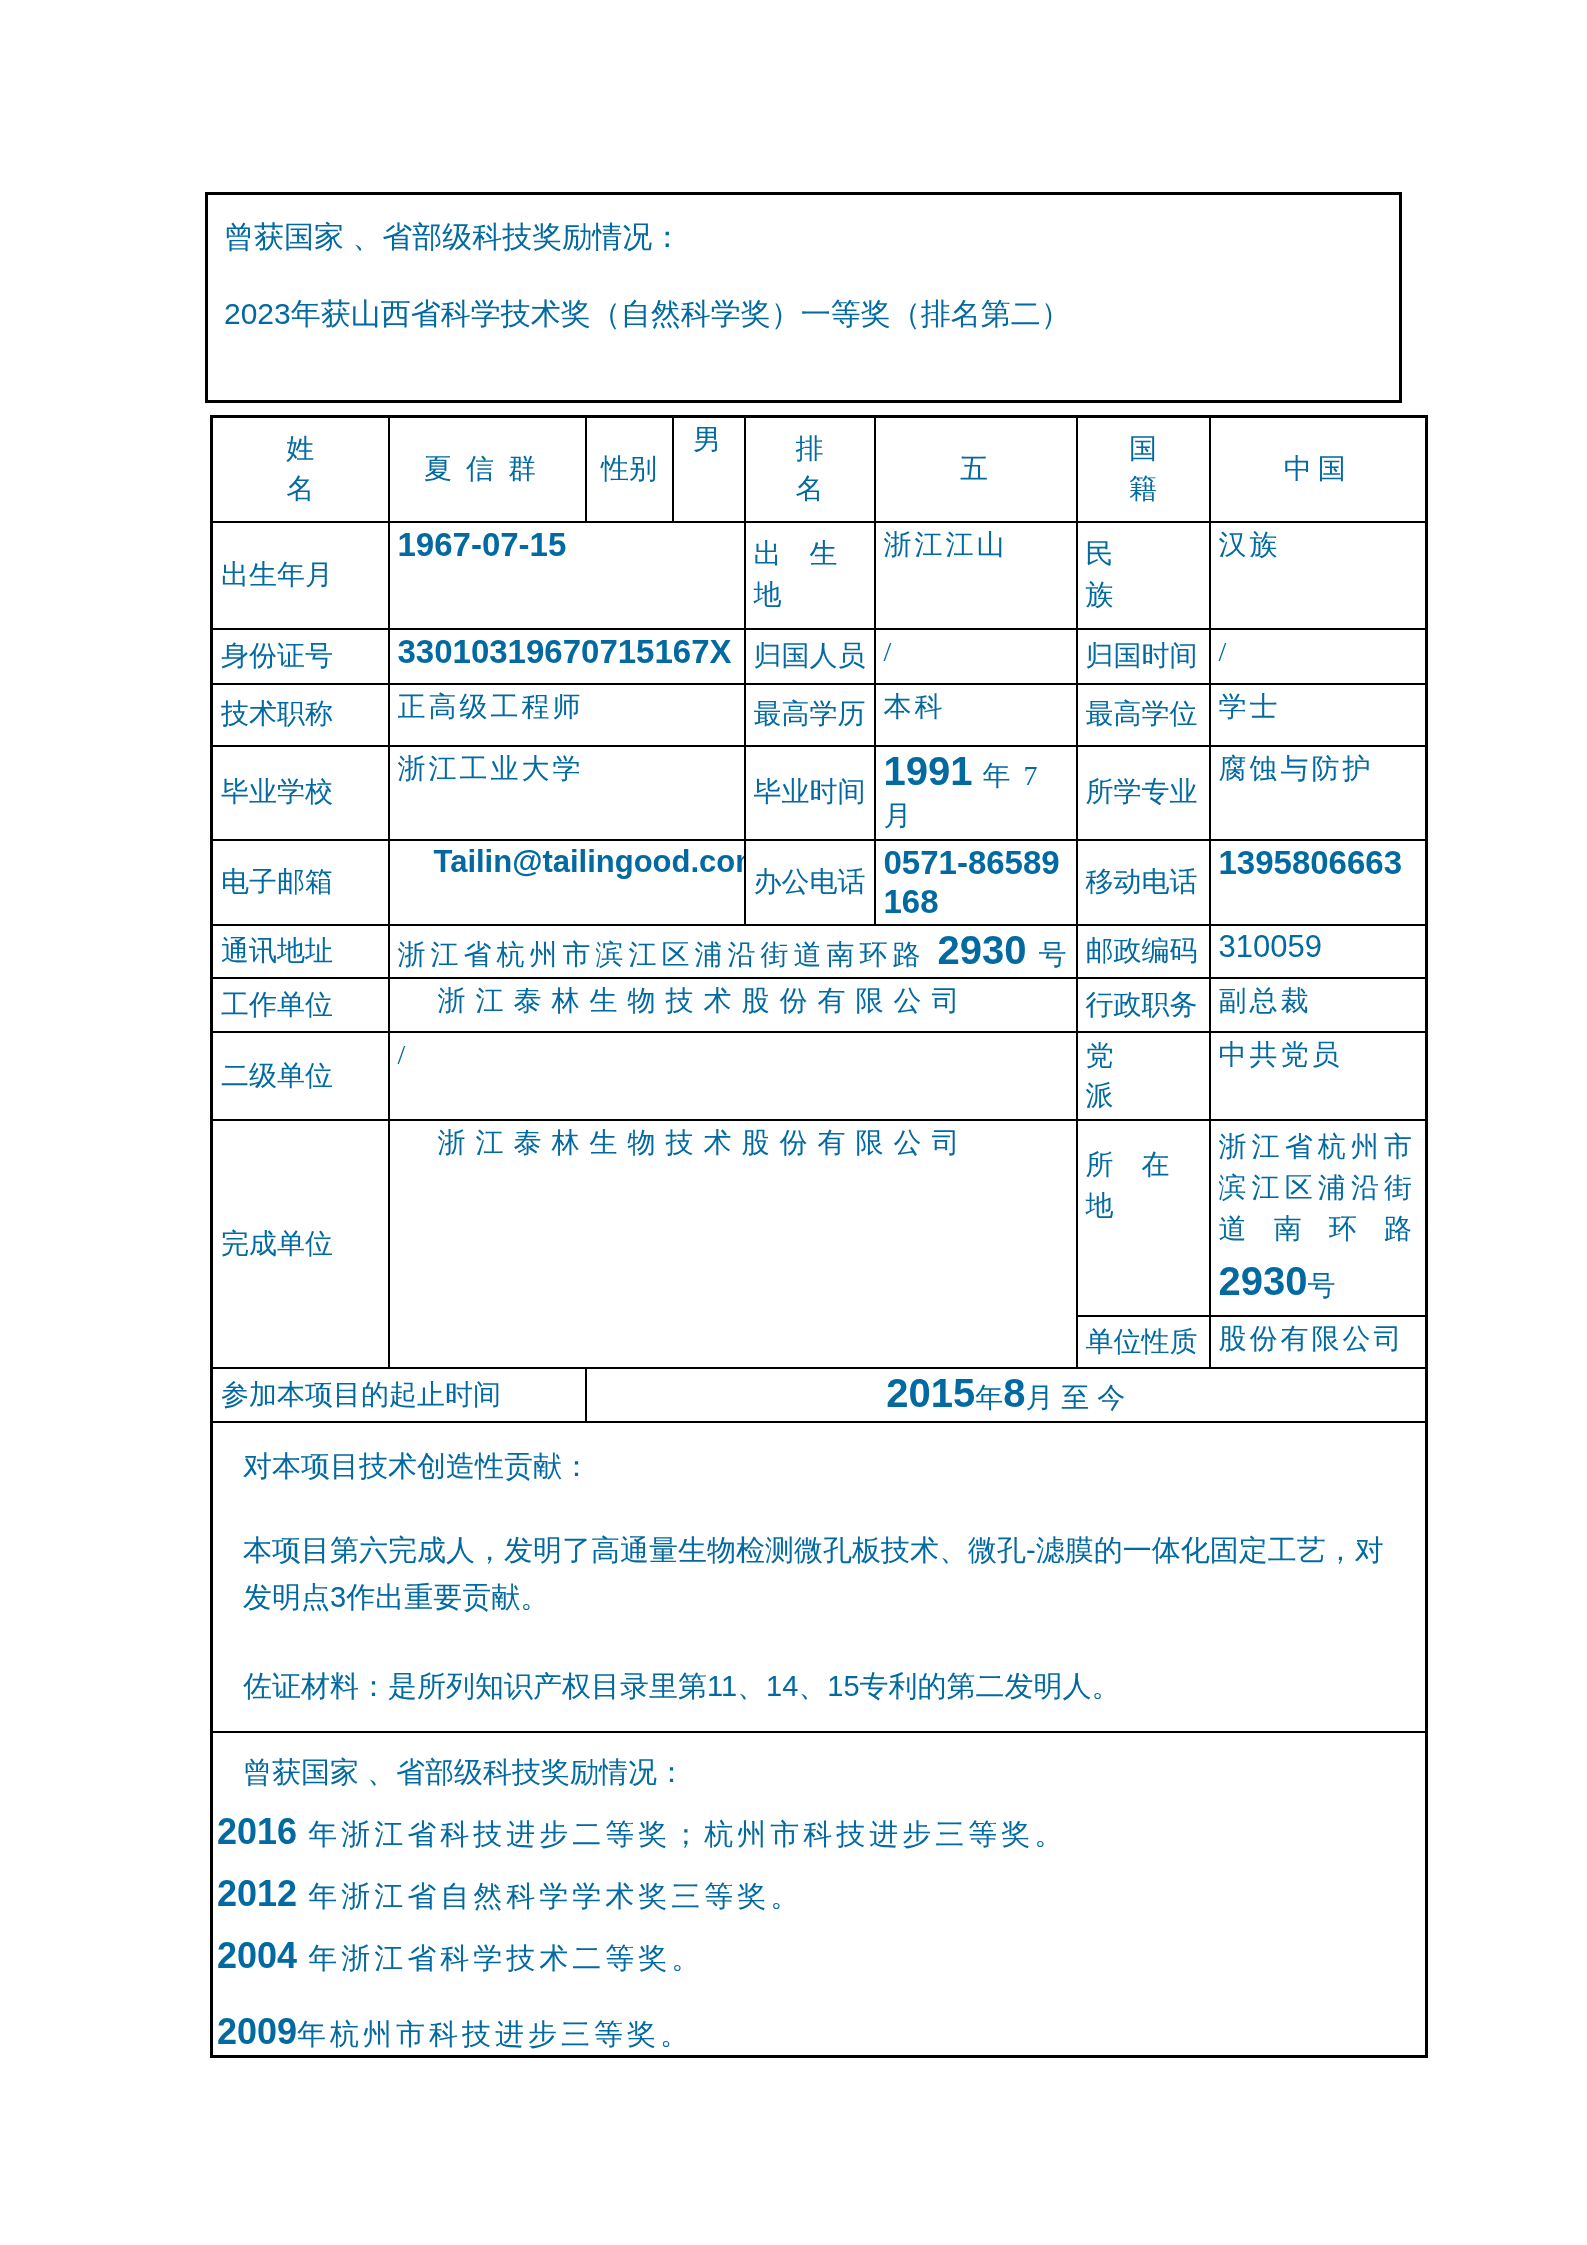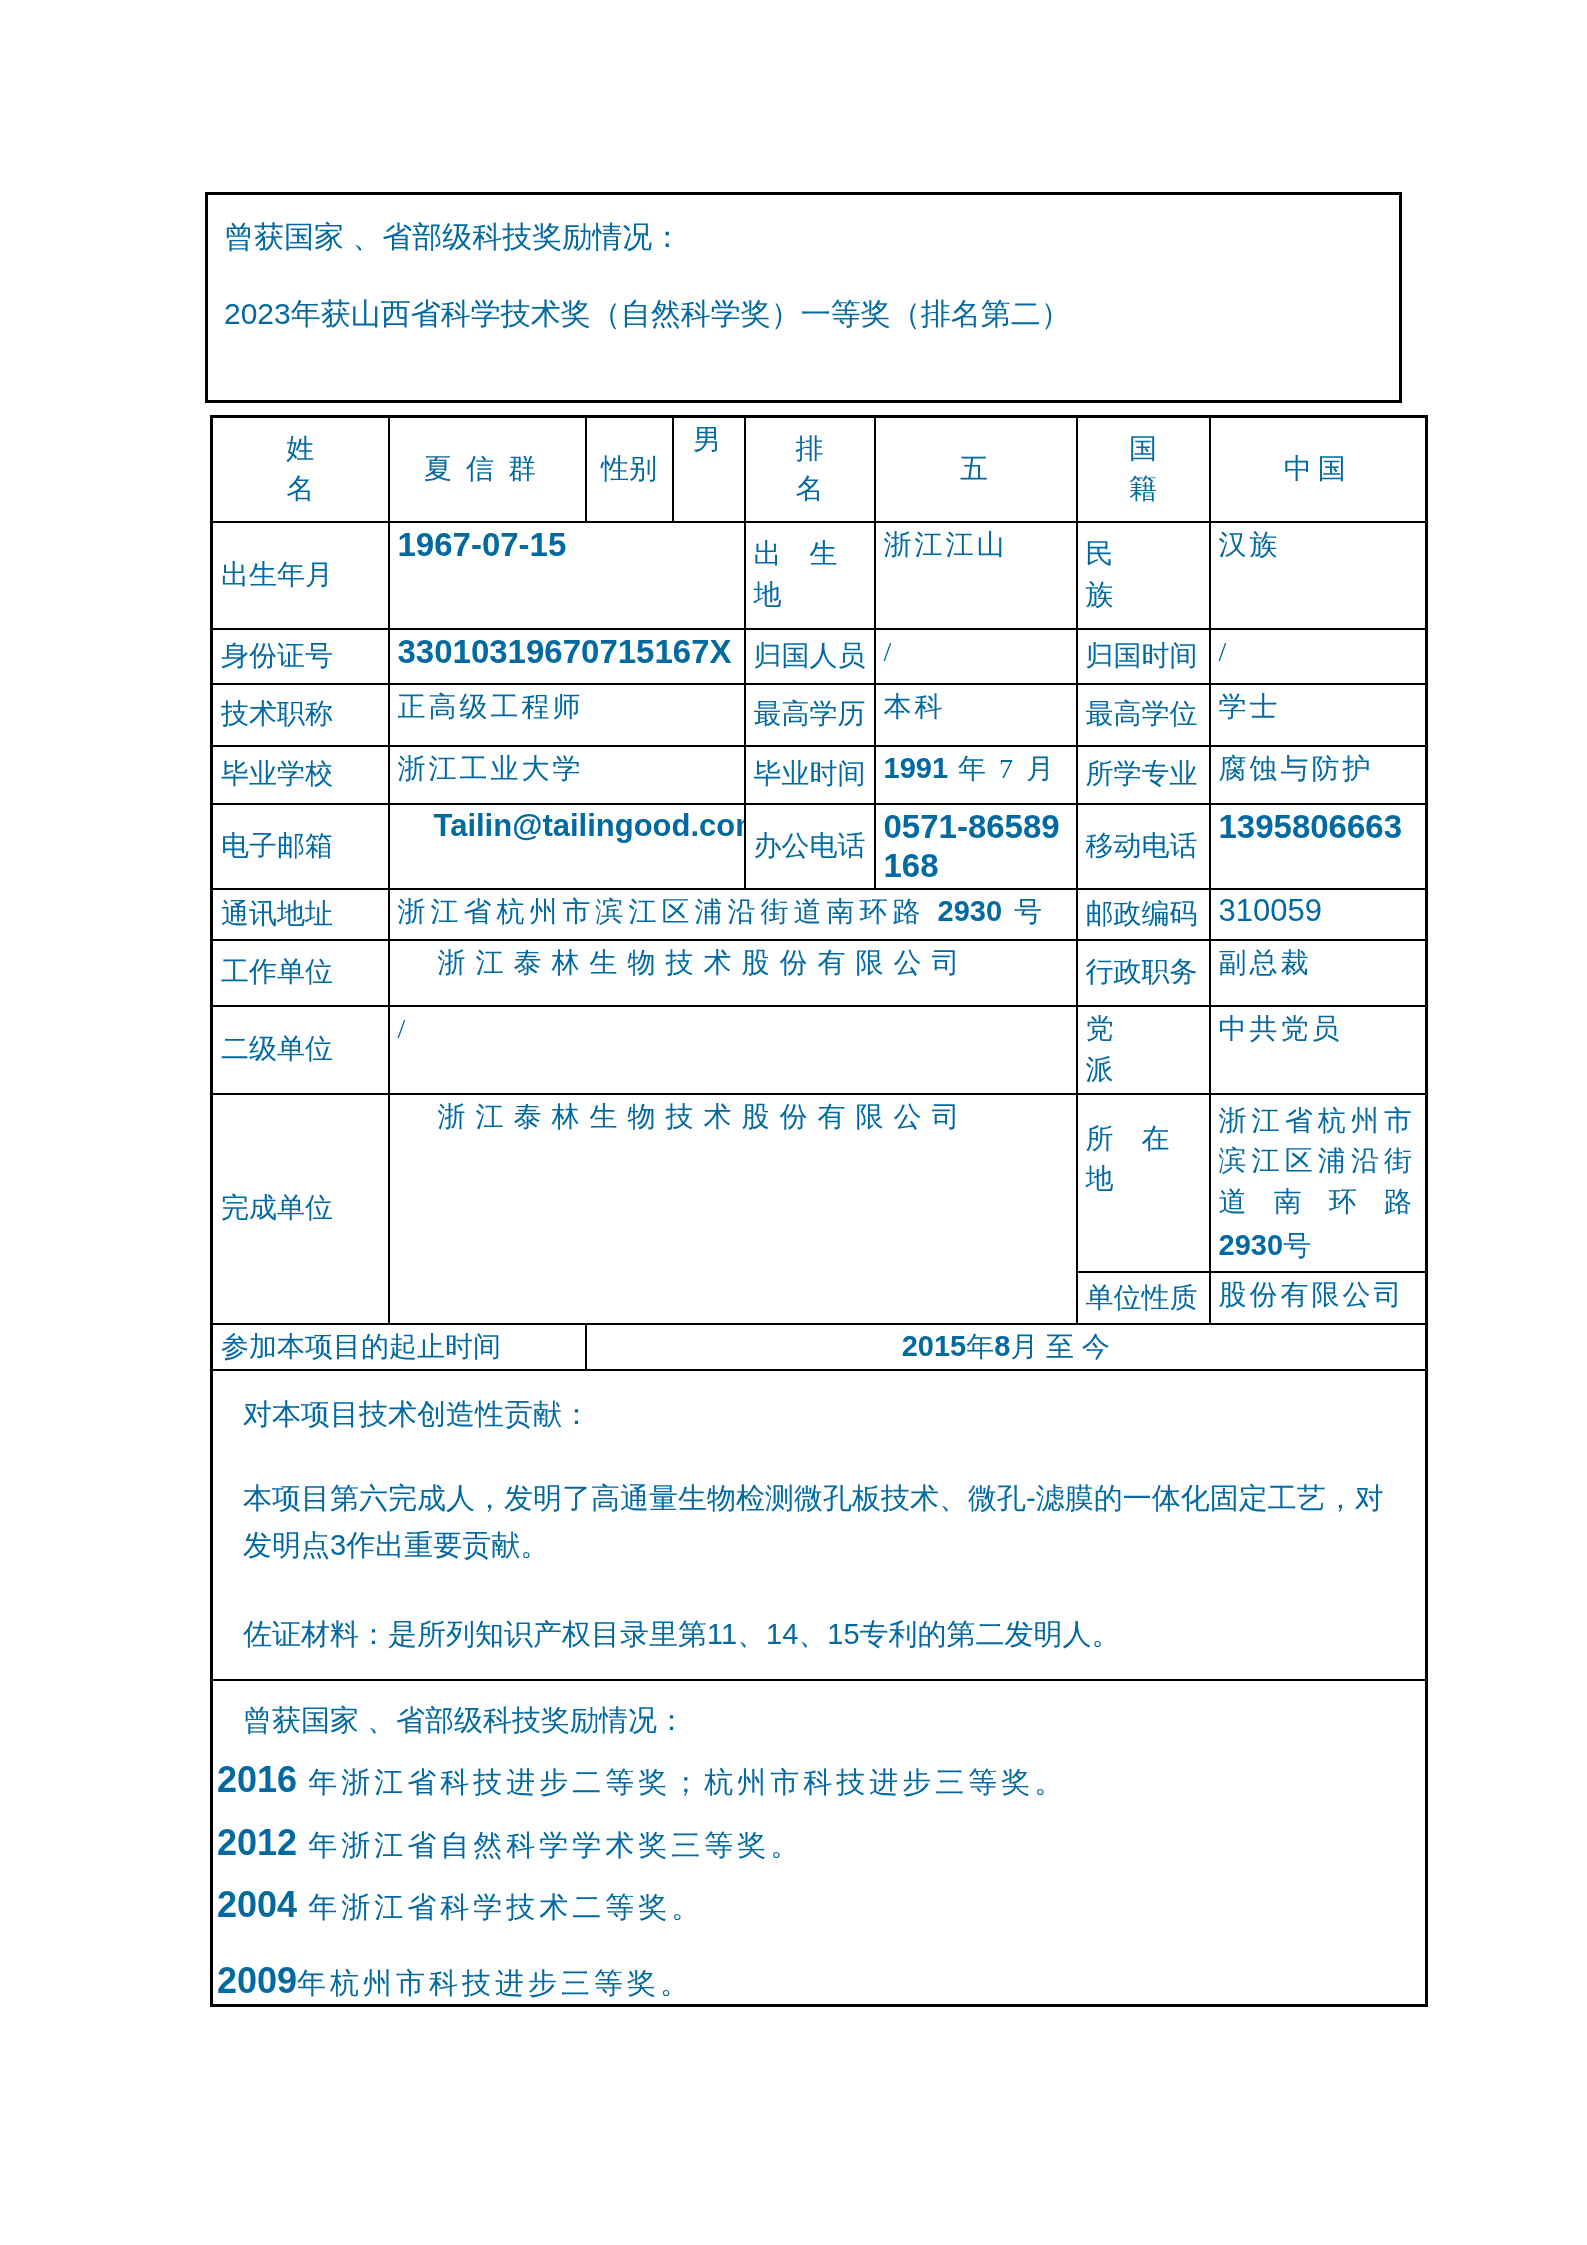--- a/index.html
+++ b/index.html
@@ -24,21 +24,21 @@
   .top{vertical-align:top;}
   .pre{white-space:pre-line;}
   .nowrap{white-space:nowrap;}
   .bka{word-break:break-all;}
   .sp6{letter-spacing:6px;}
   .sp10{letter-spacing:10px;padding-left:48px;}
   .sp14{letter-spacing:14px;}
   .email{font-size:31px;white-space:nowrap;padding-left:44px;}
   .addr-cell{white-space:nowrap;letter-spacing:5px;}
   .loc-cell{text-align:justify;letter-spacing:5px;line-height:1.6;padding-top:6px;}
-  .inline-num{font-family:"Liberation Sans",sans-serif;font-weight:700;font-size:29px;letter-spacing:0;}
+  .inline-num{font-family:"Liberation Sans",sans-serif;font-weight:700;font-size:40px;letter-spacing:0;}
 
   .contrib{vertical-align:top;font-family:"Liberation Sans",sans-serif;font-size:29px;
     padding:24px 28px 0 30px;}
   .contrib p{margin:0;}
   .contrib .cp1{margin-top:40px;line-height:1.62;}
   .contrib .cp2{margin-top:46px;}
 
   .awards{vertical-align:top;padding:20px 20px 0 4px;}
   .awards .ah{font-family:"Liberation Sans",sans-serif;font-size:29px;margin:0 0 12px 26px;}
   .award-line{margin:16px 0 0 0;line-height:1.28;}
@@ -130,21 +130,21 @@
       <td class="num top">1395806663</td>
     </tr>
 
     <tr style="height:51px">
       <td class="lab">通讯地址</td>
       <td class="top addr-cell" colspan="5"><span class="cn" style="letter-spacing:5px">浙江省杭州市滨江区浦沿街道南环路 </span><span class="inline-num">2930</span><span class="cn" style="letter-spacing:5px"> 号</span></td>
       <td class="lab">邮政编码</td>
       <td class="num top" style="font-size:31px;font-weight:400">310059</td>
     </tr>
 
-    <tr style="height:66px">
+    <tr style="height:54px">
       <td class="lab">工作单位</td>
       <td class="cn top sp10" colspan="5">浙江泰林生物技术股份有限公司</td>
       <td class="lab">行政职务</td>
       <td class="cn top">副总裁</td>
     </tr>
 
     <tr style="height:88px">
       <td class="lab">二级单位</td>
       <td class="cn top" colspan="5">/</td>
       <td class="lab pre">党

